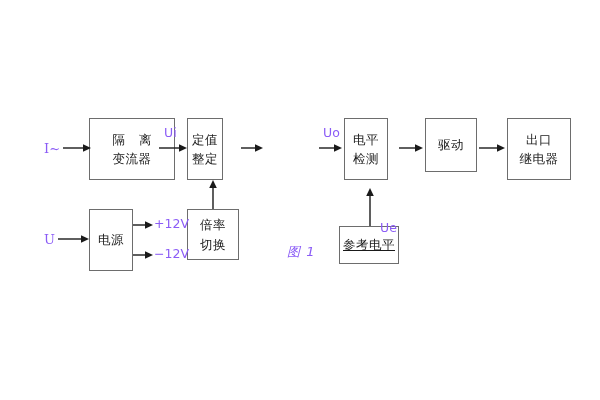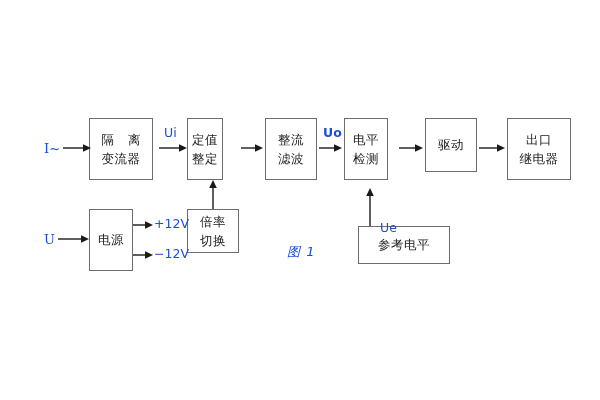--- a/index.html
+++ b/index.html
@@ -39,77 +39,73 @@
     display: block;
     padding: 3px 0;
     white-space: nowrap;
   }
   .block.wide { letter-spacing: 0.5px; }
   .block .ln.spaced { letter-spacing: 5px; text-indent: 5px; }
 
   
   .lbl {
     position: absolute;
-    color: #1d4ed8;
+    color: #8b5cf6;
     font-size: 12.5px;
     white-space: nowrap;
     line-height: 1;
     text-align: center;
   }
   .lbl.serif { font-family: "DejaVu Serif", "Liberation Serif", serif; }
   .lbl.big   { font-size: 13px; }
 
   
   .conn { position: absolute; }
   .conn svg { display: block; overflow: visible; }
 </style>
 </head>
 <body>
 
 <div id="canvas">
 
-  <div class="block" style="left:89px; top:118px; width:64px; height:62px;">
+  <div class="block" style="left:89px; top:118px; width:86px; height:62px;">
     <span class="ln spaced">隔 离</span>
     <span class="ln">变流器</span>
   </div>
 
   <div class="block" style="left:187px; top:118px; width:36px; height:62px;">
     <span class="ln">定值</span>
     <span class="ln">整定</span>
   </div>
 
-  <div class="block" style="left:265px; top:118px; width:52px; height:62px;">
-    <span class="ln">整流</span>
-    <span class="ln">滤波</span>
-  </div>
 
   <div class="block" style="left:344px; top:118px; width:44px; height:62px;">
     <span class="ln">电平</span>
     <span class="ln">检测</span>
   </div>
 
   <div class="block" style="left:425px; top:118px; width:52px; height:54px;">
     <span class="ln">驱动</span>
   </div>
 
   <div class="block" style="left:507px; top:118px; width:64px; height:62px;">
     <span class="ln">出口</span>
     <span class="ln">继电器</span>
   </div>
 
   <div class="block" style="left:89px; top:209px; width:44px; height:62px;">
     <span class="ln">电源</span>
   </div>
 
-  <div class="block" style="left:187px; top:209px; width:52px; height:44px;">
+  <div class="block" style="left:187px; top:209px; width:52px; height:51px;">
     <span class="ln">倍率</span>
     <span class="ln">切换</span>
   </div>
 
-  <div class="block wide" style="left:358px; top:226px; width:92px; height:38px;">
+  <div class="block wide" style="left:339px; top:226px; width:60px; height:38px;text-decoration:underline;">
     <span class="ln">参考电平</span>
   </div>
 
   <div class="conn" style="left:63px; top:143px;">
     <svg width="28" height="10" viewBox="0 0 28 10">
       <line x1="0" y1="5" x2="20" y2="5" stroke="#1a1a1a" stroke-width="1.4"></line>
       <polygon points="20,1.2 28,5 20,8.8" fill="#1a1a1a"></polygon>
     </svg>
   </div>
 
@@ -182,21 +178,21 @@
       <polygon points="1.2,8 5,0 8.8,8" fill="#1a1a1a"></polygon>
     </svg>
   </div>
 
   <span class="lbl serif big" style="left:44px; top:142px;">I~</span>
 
   <span class="lbl serif big" style="left:44px; top:233px;">U</span>
 
   <span class="lbl" style="left:164px; top:127px;">Ui</span>
 
-  <span class="lbl" style="left:323px; top:127px;font-weight:bold;">Uo</span>
+  <span class="lbl" style="left:323px; top:127px;">Uo</span>
 
   <span class="lbl" style="left:380px; top:206px;margin-top:16px;">Ue</span>
 
   <span class="lbl" style="left:154px; top:218px;">+12V</span>
 
   <span class="lbl" style="left:154px; top:248px;">−12V</span>
 
   <span class="lbl big" style="left:287px; top:245px; letter-spacing:1px;font-style:italic;">图 1</span>
 
 </div>

